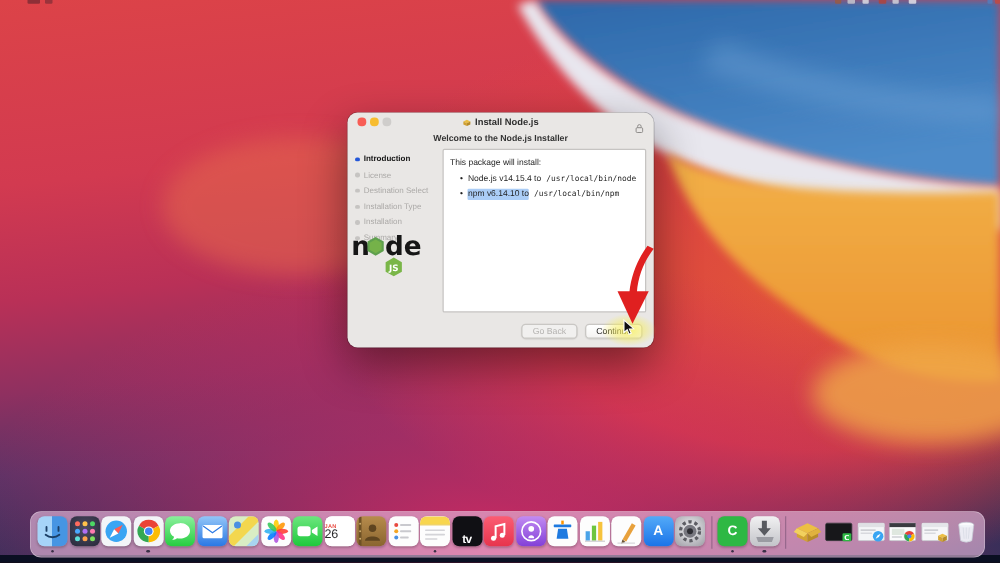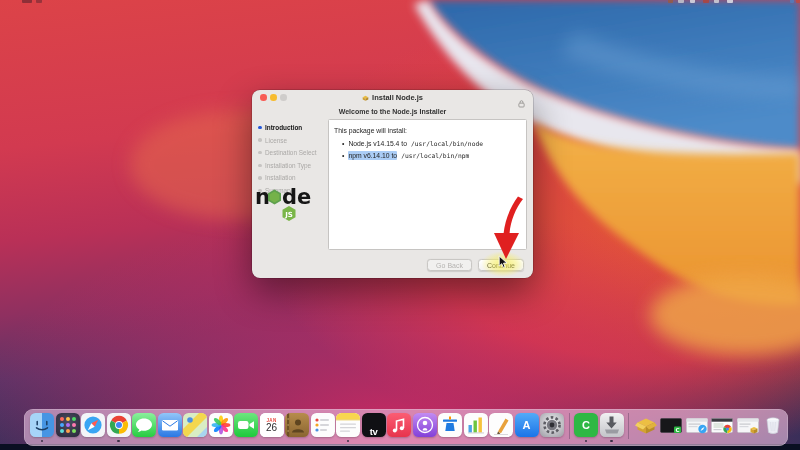--- a/index.html
+++ b/index.html
@@ -4,21 +4,21 @@
 <style>
   html,body{margin:0;padding:0;background:#000;}
   #screen{position:relative;width:800px;height:450px;overflow:hidden;
           font-family:"Liberation Sans",sans-serif;-webkit-font-smoothing:antialiased;}
   #screen svg.wallpaper{position:absolute;inset:0;display:block;}
 
   
   .menubar-sliver span{position:absolute;top:0;height:2.5px;opacity:.8;border-radius:0 0 1px 1px;}
 
   
-  .window{position:absolute;left:252px;top:90px;width:281px;height:188px;background:#e9e7e5;
+  .window{position:absolute;left:278px;top:90px;width:245px;height:188px;background:#e9e7e5;
           border-radius:8px;box-shadow:0 14px 36px rgba(0,0,0,.45),0 0 0 .5px rgba(0,0,0,.28);z-index:10;}
   .titlebar{position:relative;height:15px;display:flex;align-items:center;}
   .lights{display:flex;gap:3.5px;margin-left:8px;}
   .light{width:6.5px;height:6.5px;border-radius:50%;}
   .light.close{background:#f85d55;} .light.min{background:#f7bc2f;} .light.zoomb{background:#cfcdcb;}
   .win-title{position:absolute;left:0;right:0;text-align:center;font-size:7.5px;font-weight:700;color:#2e2e2e;}
   .win-title .box-ico{display:inline-block;width:7px;height:6px;vertical-align:-1px;margin-right:3px;}
   .lock{position:absolute;right:8px;top:4px;width:7px;height:8px;}
   .welcome{text-align:center;font-size:7px;font-weight:700;color:#333;padding:3px 0 4px;}
   .win-body{display:flex;padding:0 6px;height:131px;}
@@ -51,21 +51,21 @@
   .dock-item{position:relative;width:24px;height:29px;flex:none;}
   .dock-tile{width:24px;height:24px;border-radius:5.5px;overflow:hidden;position:relative;
              display:flex;align-items:center;justify-content:center;
              box-shadow:0 1px 2px rgba(0,0,0,.22);}
   .dock-tile.flat{box-shadow:none;border-radius:0;}
   .dock-tile svg{width:100%;height:100%;display:block;}
   .dock-dot{position:absolute;left:50%;bottom:0;width:2.5px;height:2.5px;margin-left:-1.25px;
             border-radius:50%;background:#3a3046;}
   .dock-sep{width:1px;height:26px;background:rgba(70,45,80,.35);margin:0 3px;flex:none;align-self:flex-start;}
   .glyph{font-weight:800;color:#fff;font-family:"Liberation Sans",sans-serif;}
-  .cal{display:flex;flex-direction:column;align-items:center;justify-content:center;width:100%;height:100%;background:#fff;}
+  .cal{display:flex;flex-direction:column;align-items:flex-start;justify-content:center;width:100%;height:100%;background:#fff;}
   .cal-m{font-size:4.5px;font-weight:700;color:#e8483f;letter-spacing:.3px;line-height:5px;}
   .cal-d{font-size:10px;font-weight:400;color:#2c2c2e;line-height:10px;}
 
   
   .hl-ellipse{position:absolute;left:481px;top:251px;width:44px;height:26px;border-radius:50%;z-index:40;
       background:radial-gradient(closest-side,rgba(246,238,98,.85),rgba(246,238,98,.45) 60%,rgba(246,238,98,0));}
   .anno-arrow{position:absolute;inset:0;z-index:50;pointer-events:none;}
   .cursor{position:absolute;left:498px;top:255px;width:11px;height:14px;z-index:60;}
   .bottom-strip{position:absolute;left:0;bottom:0;width:800px;height:6px;background:#0a0f22;z-index:5;}
 </style>

